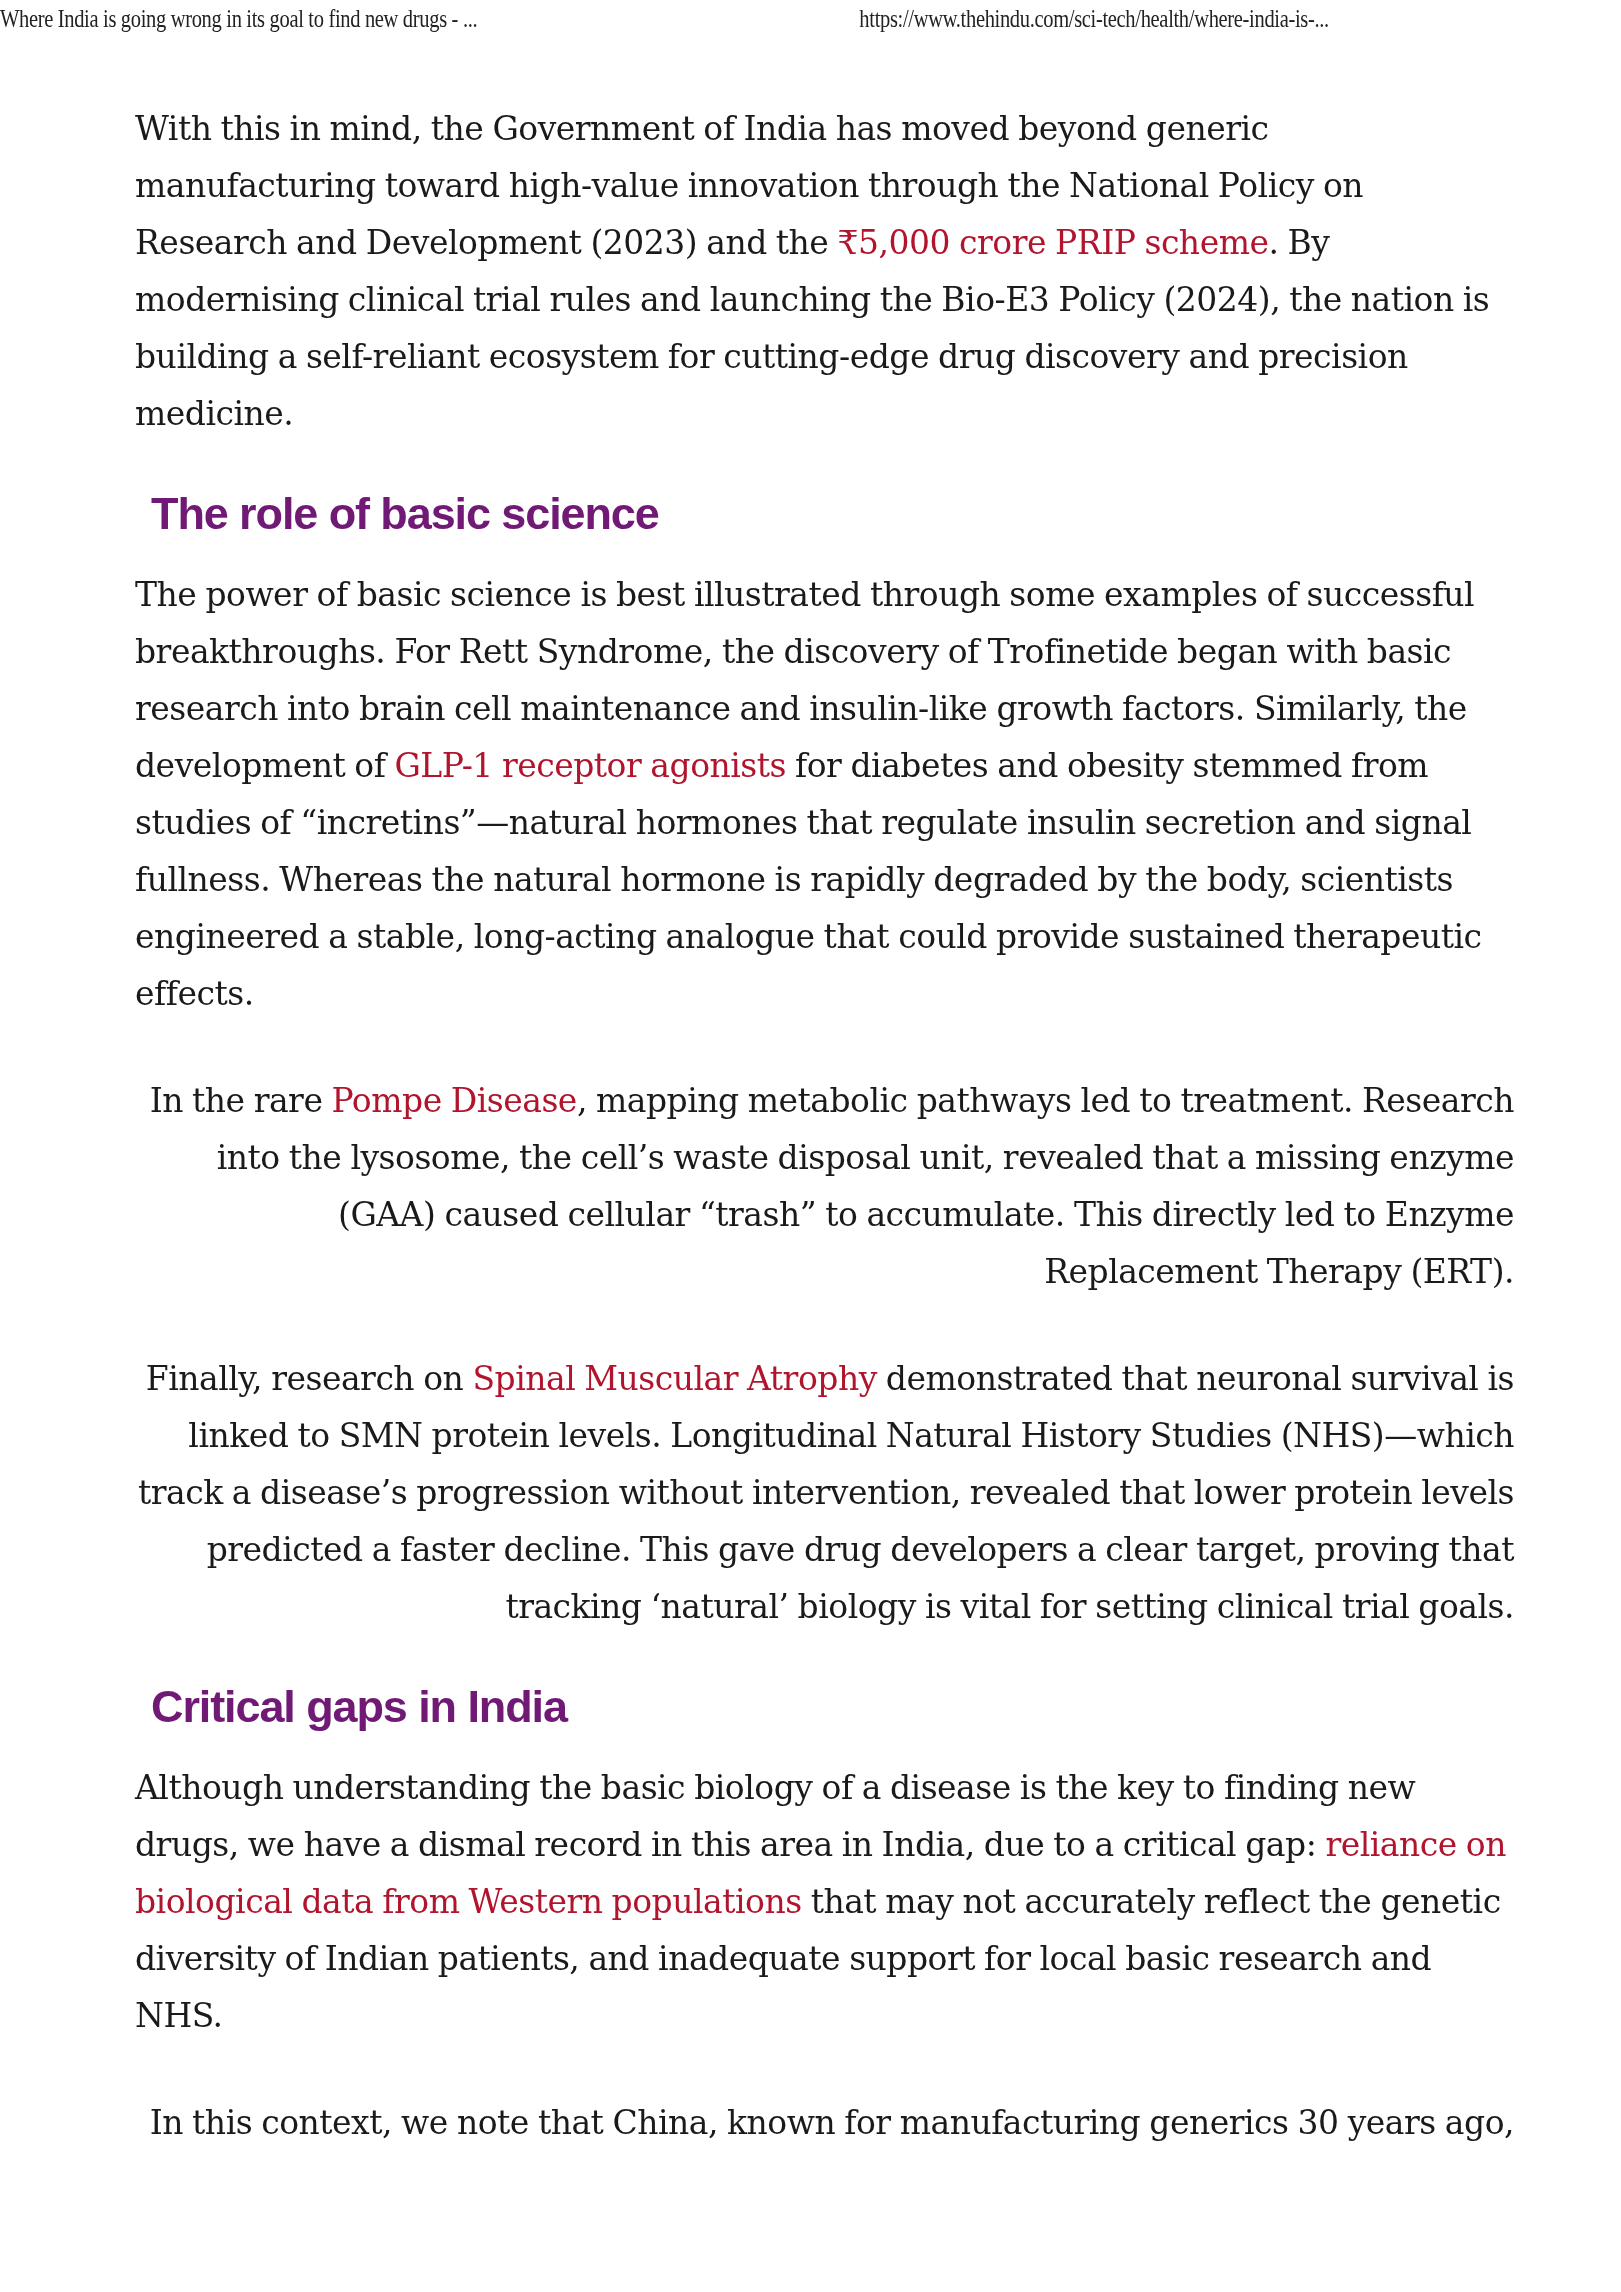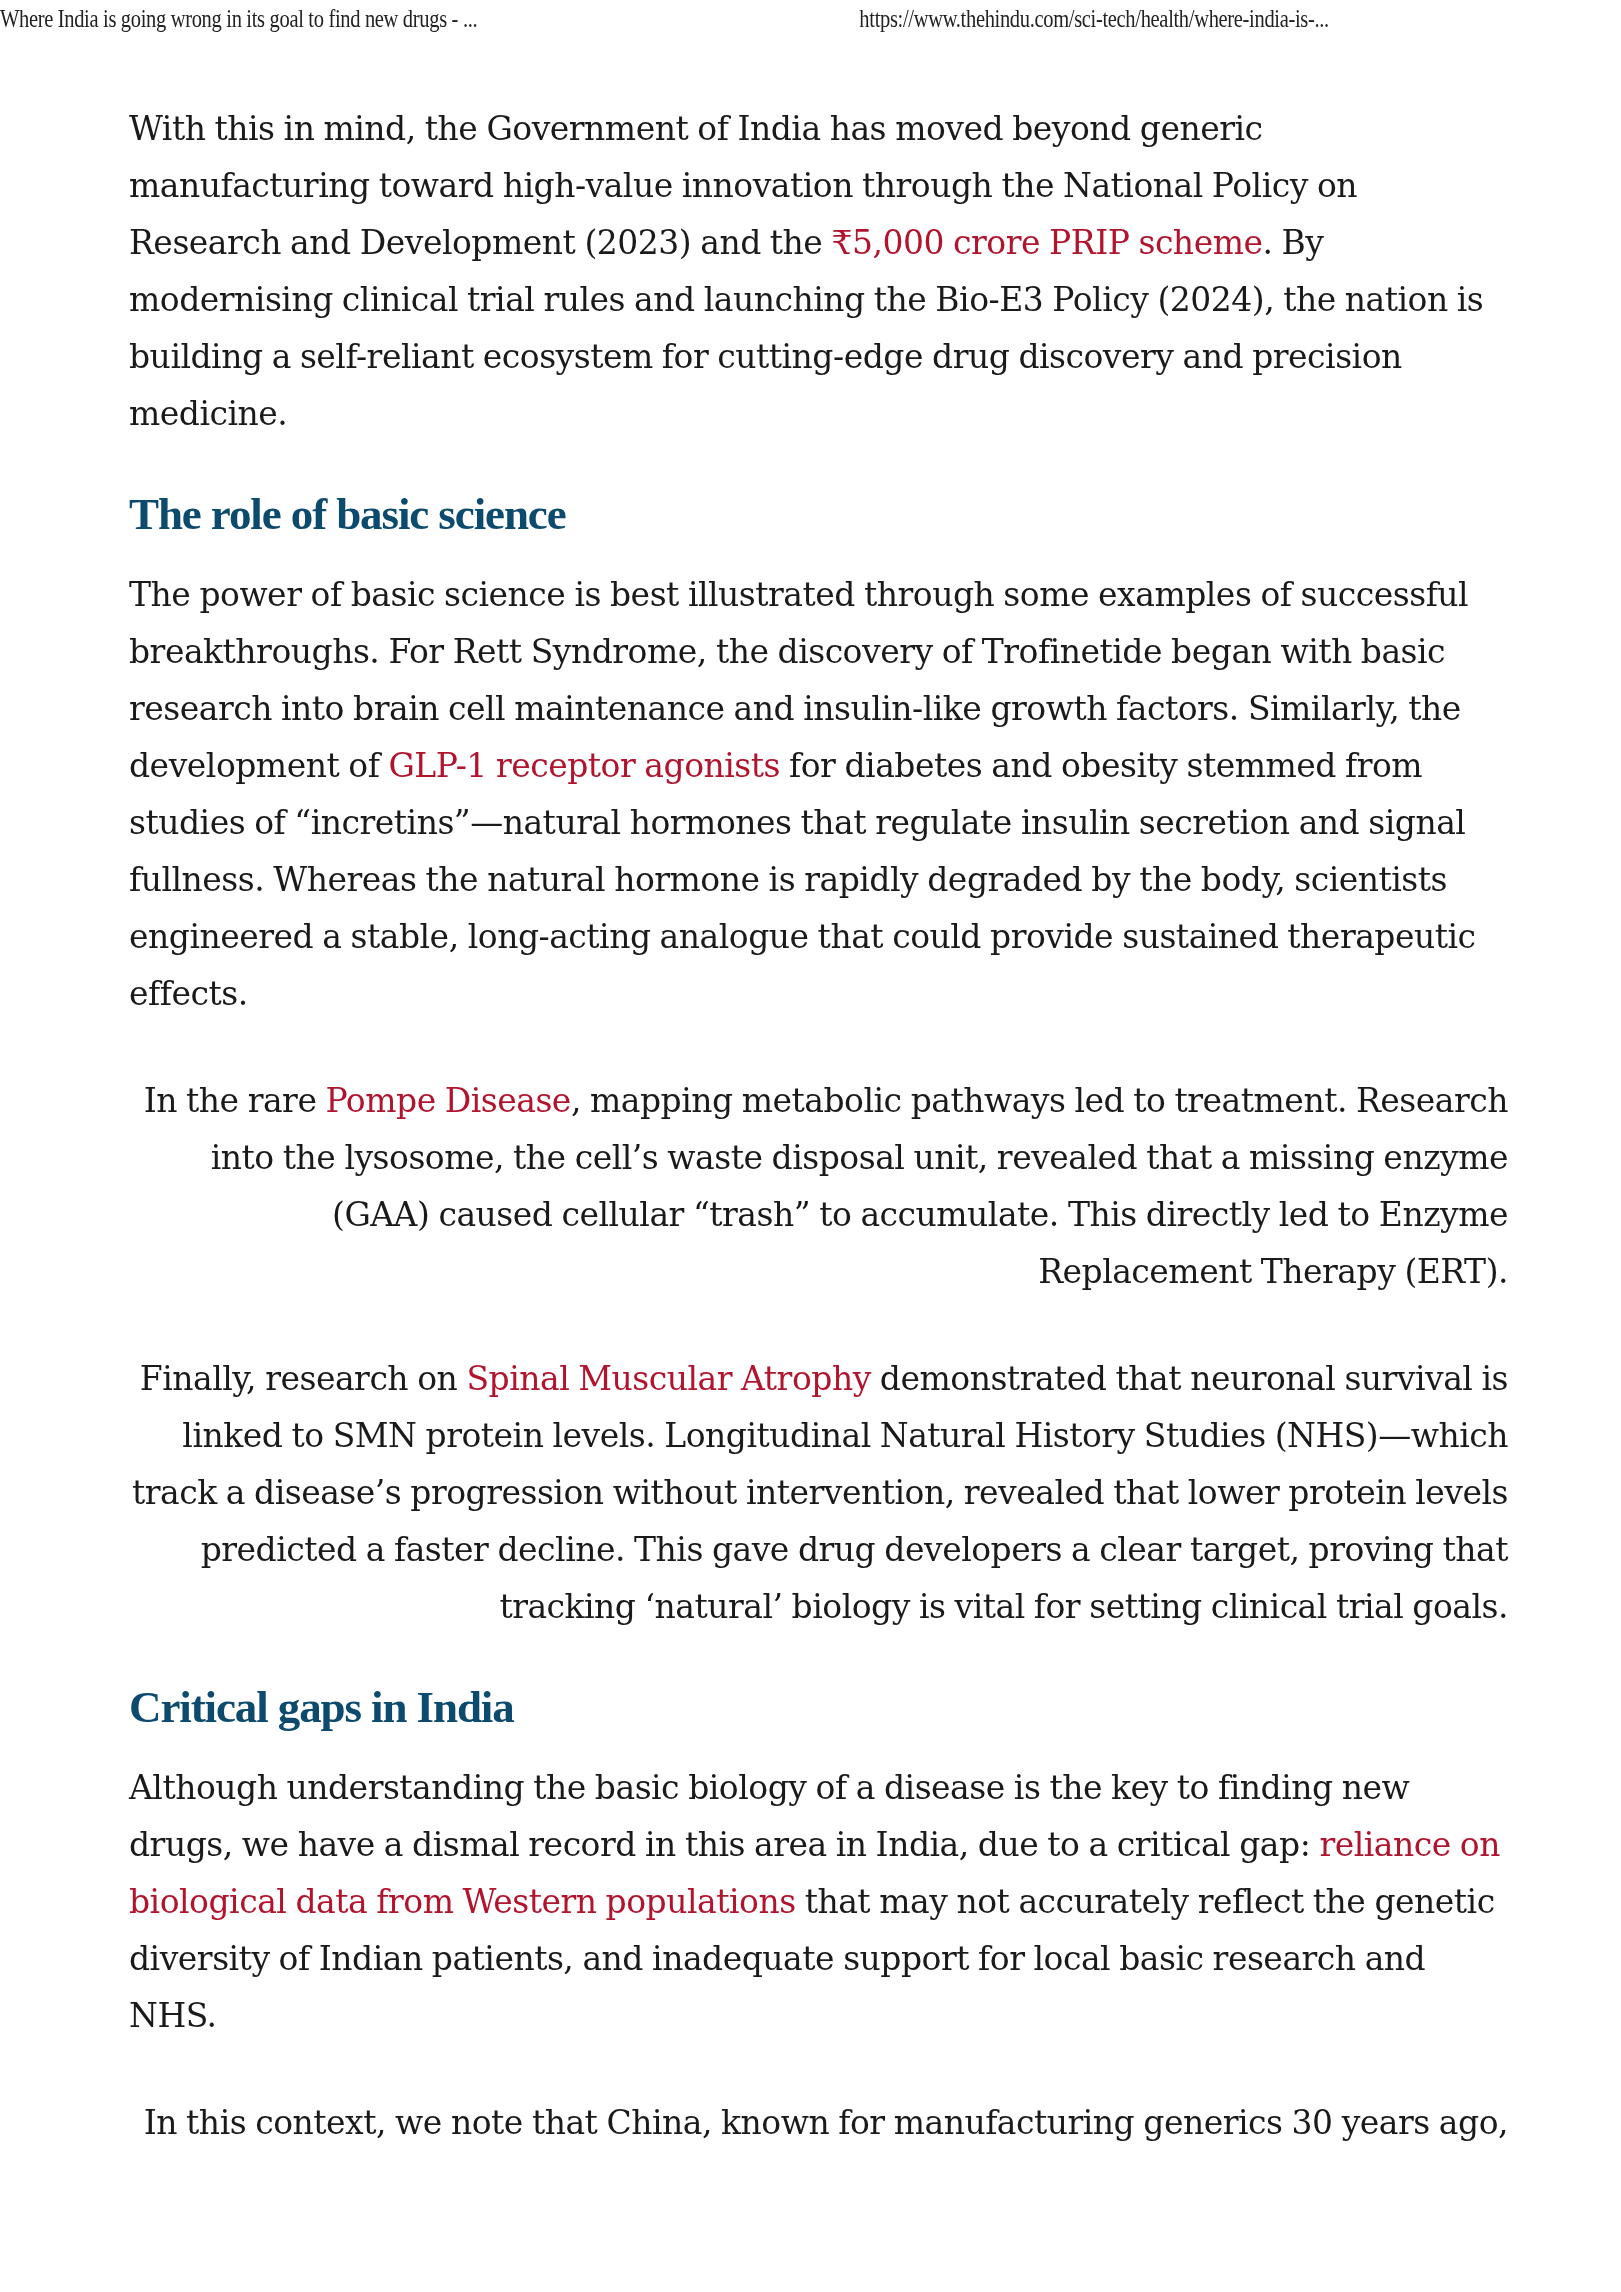--- a/index.html
+++ b/index.html
@@ -34,45 +34,45 @@
       white-space: nowrap;
     }
     .print-header .url {
       position: absolute;
       left: 1048px;
       top: 5.4px;
       white-space: nowrap;
     }
     .article {
       position: absolute;
-      left: 129px;
+      left: 135px;
       top: 100px;
       width: 1379px;
       font-family: "DejaVu Serif", serif;
       font-size: 33px;
       line-height: 57px;
       color: #1a1a1a;
     }
     .article p {
       margin: 0;
       letter-spacing: -0.5px;
       word-spacing: -0.9px;
     }
     .article p + p {
       margin-top: 50px;
       text-align: right;
     }
     .article h2 {
-      font-family: Liberation Serif, serif;
+      font-family: Liberation Sans, sans-serif;
       font-weight: bold;
       font-size: 45px;
       line-height: 54px;
-      margin: 45px 0 25px 0;
+      margin: 45px 0 25px 16px;
       letter-spacing: -1.1px;
-      color: #0c4a6e;
+      color: #701a75;
     }
     .link {
       color: #b1152e;
       text-decoration: none;
       cursor: pointer;
     }
   </style>
 </head>
 <body>
 

